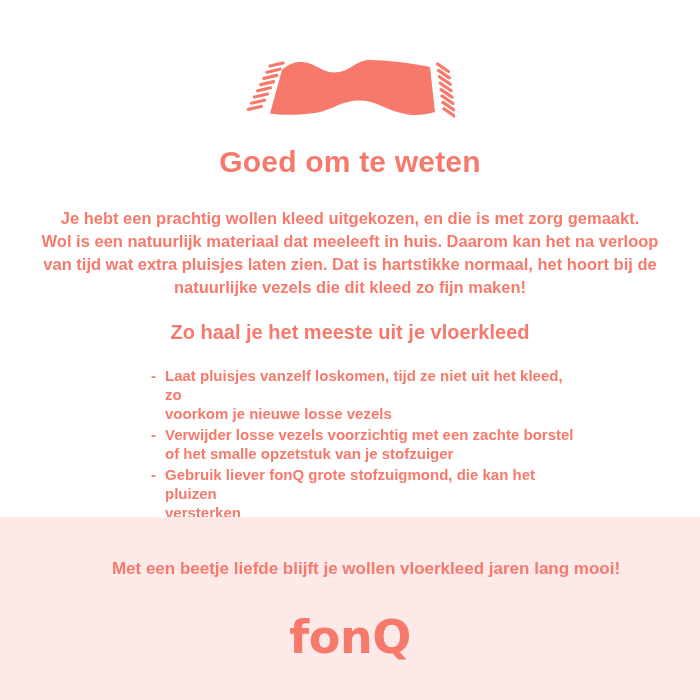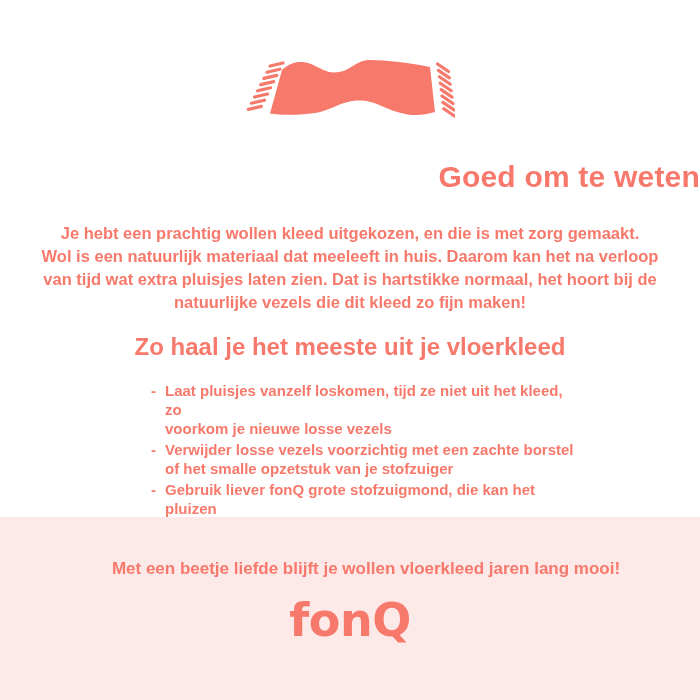--- a/index.html
+++ b/index.html
@@ -16,39 +16,39 @@
     background: var(--page-bg);
     font-family: "Liberation Sans", sans-serif;
     color: var(--coral);
     overflow: hidden;
   }
   .rug {
     display: block;
     margin: 55px auto 0;
   }
   .title {
-    margin-top: 30px;
+    margin-top: 15px;
     font-size: 30px;
     line-height: 34px;
     font-weight: bold;
-    text-align: right;
+    text-align: center;
     letter-spacing: 0.2px;
   }
   .intro {
     margin: 28px auto 16px;
     width: 620px;
     font-size: 16.5px;
     line-height: 23px;
     font-weight: bold;
     text-align: center;
     white-space: pre-line;
   }
   .tips-title {
     margin-top: 21px;
-    font-size: 24px;
+    font-size: 20px;
     line-height: 24px;
     font-weight: bold;
     text-align: center;
   }
   .tips {
     margin: 22px 0 0 151px;
     width: 430px;
     font-size: 15px;
     line-height: 19px;
     font-weight: bold;
@@ -74,21 +74,21 @@
   }
   .footer-msg {
     margin-top: 41px;
     font-size: 17px;
     line-height: 22px;
     font-weight: bold;
     text-align: center;
     padding-left: 32px;
   }
   .logo {
-    margin-top: 16px;
+    margin-top: 33px;
     font-size: 46px;
     line-height: 48px;
     font-weight: bold;
     text-align: center;
     letter-spacing: -0.5px;
     font-family: "DejaVu Sans", sans-serif;
   }
   .rug path, .rug line { fill: var(--coral); }
   .rug line { stroke: var(--coral); }
 </style>

